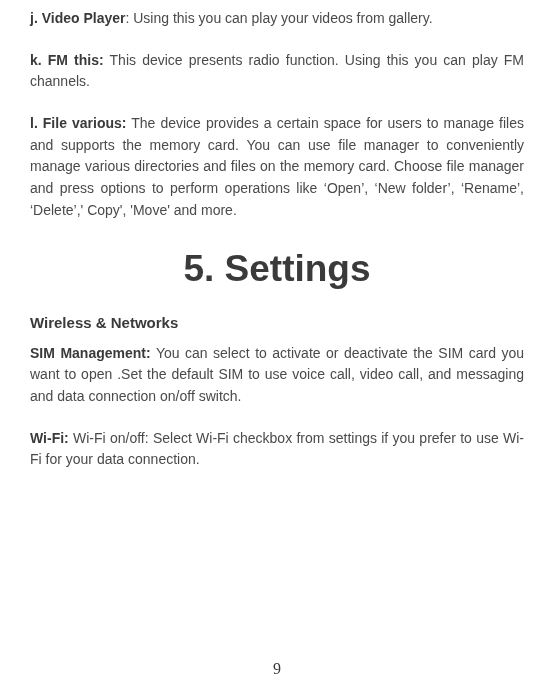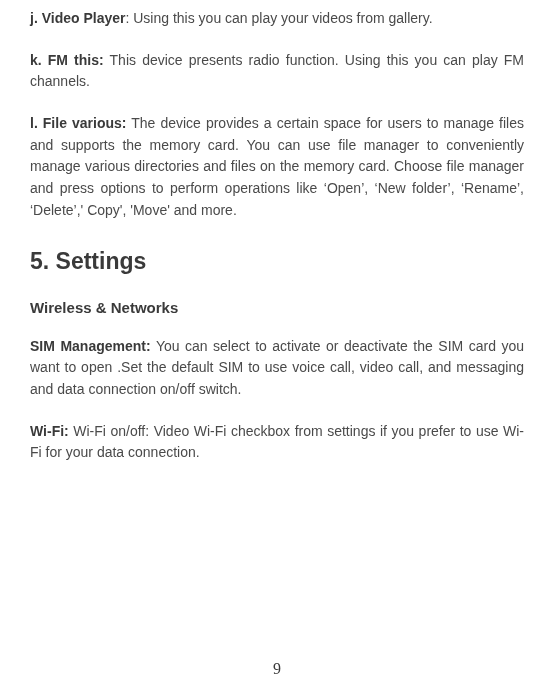--- a/index.html
+++ b/index.html
@@ -25,31 +25,32 @@
     .para-justify {
       text-align: justify;
       text-justify: inter-word;
     }
     .inline-bold {
       font-weight: bold;
       color: #3a3a3a;
       margin-top: 8px;
     }
     .section-heading {
-      font-size: 23px;
+      font-size: 37px;
       font-weight: bold;
       color: #3a3a3a;
       margin-top: 26px;
       margin-bottom: 24px;
+      text-align: center;
     }
     .subsection-heading {
       font-size: 15px;
       font-weight: bold;
       color: #3a3a3a;
-      margin-bottom: 20px;
+      margin-bottom: 12px;
     }
     .page-number {
       position: absolute;
       bottom: 14px;
       left: 50%;
       transform: translateX(-50%);
       font-size: 16px;
       font-family: "Times New Roman", Times, serif;
       color: #3a3a3a;
     }
@@ -71,16 +72,16 @@
 
 <div class="section-heading">5. Settings</div>
 
 <div class="subsection-heading">Wireless &amp; Networks</div>
 
 <div class="para para-justify">
   <span class="inline-bold">SIM Management:</span><span> </span><span>You can select to activate or deactivate the SIM card you want to open .Set the default SIM to use voice call, video call, and messaging and data connection on/off switch.</span>
 </div>
 
 <div class="para para-justify">
-  <span class="inline-bold">Wi-Fi:</span><span> </span><span>Wi-Fi on/off: Video Wi-Fi checkbox from settings if you prefer to use Wi-Fi for your data connection.</span>
+  <span class="inline-bold">Wi-Fi:</span><span> </span><span>Wi-Fi on/off: Select Wi-Fi checkbox from settings if you prefer to use Wi-Fi for your data connection.</span>
 </div>
 
 <div class="page-number">9</div>
 
 </body></html>

